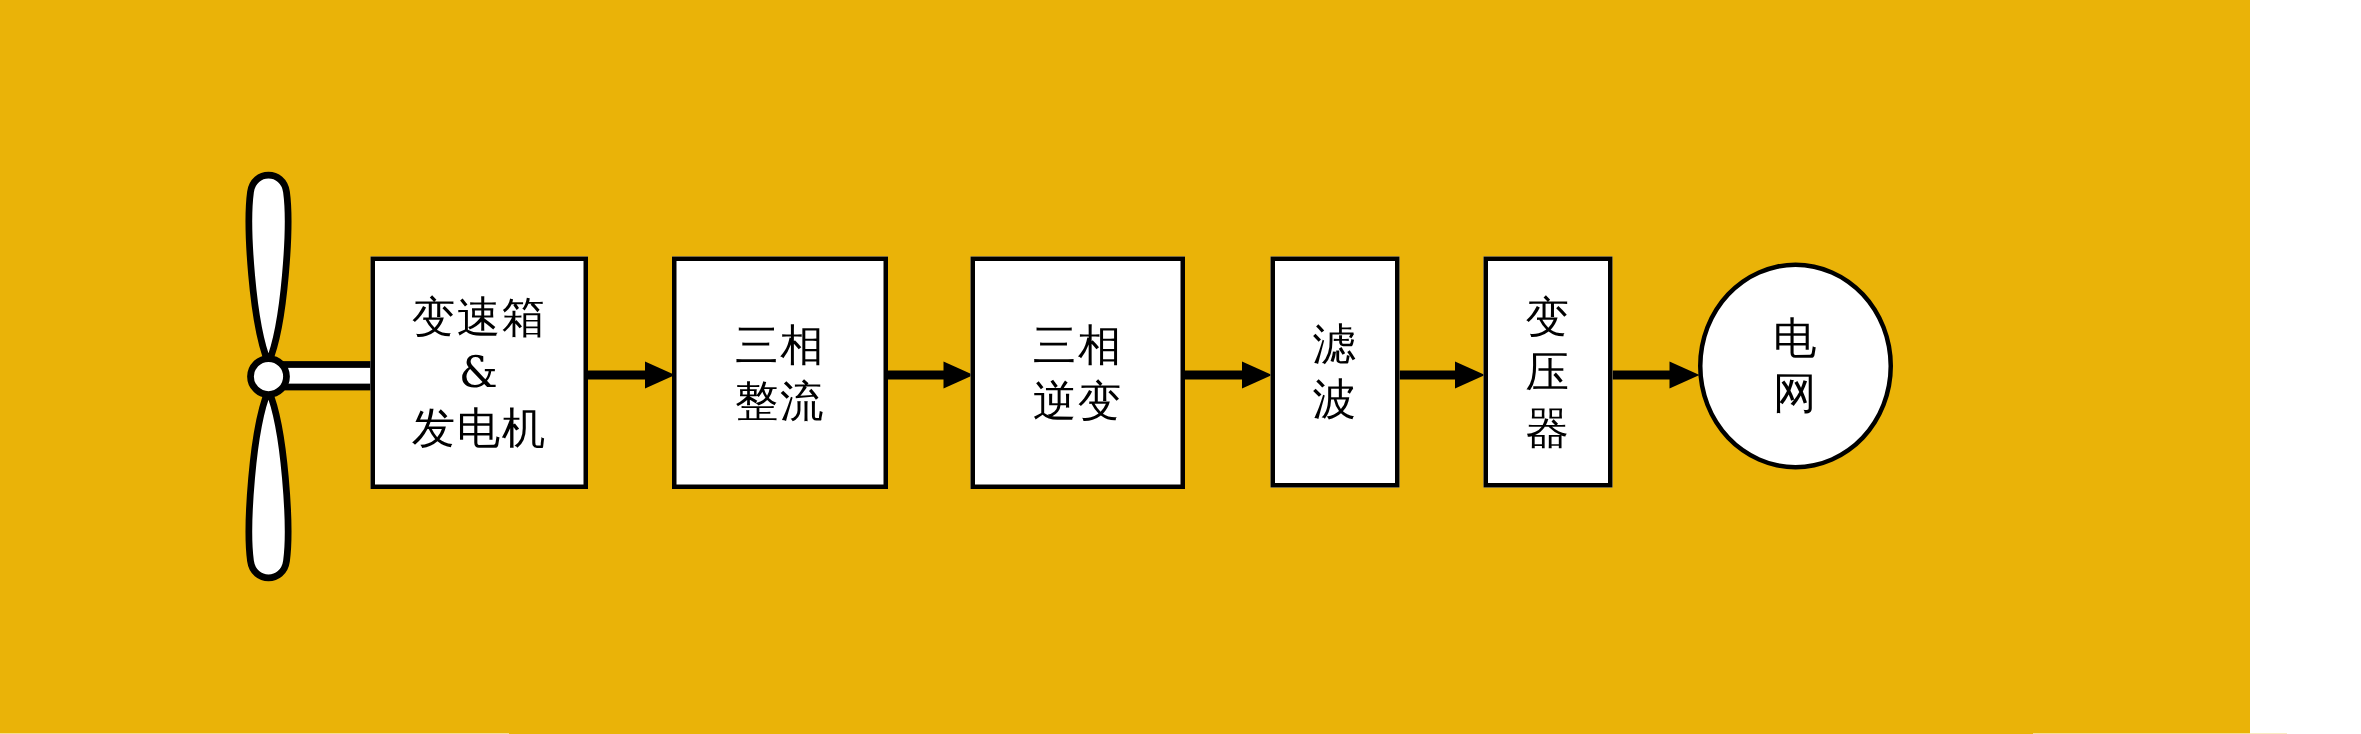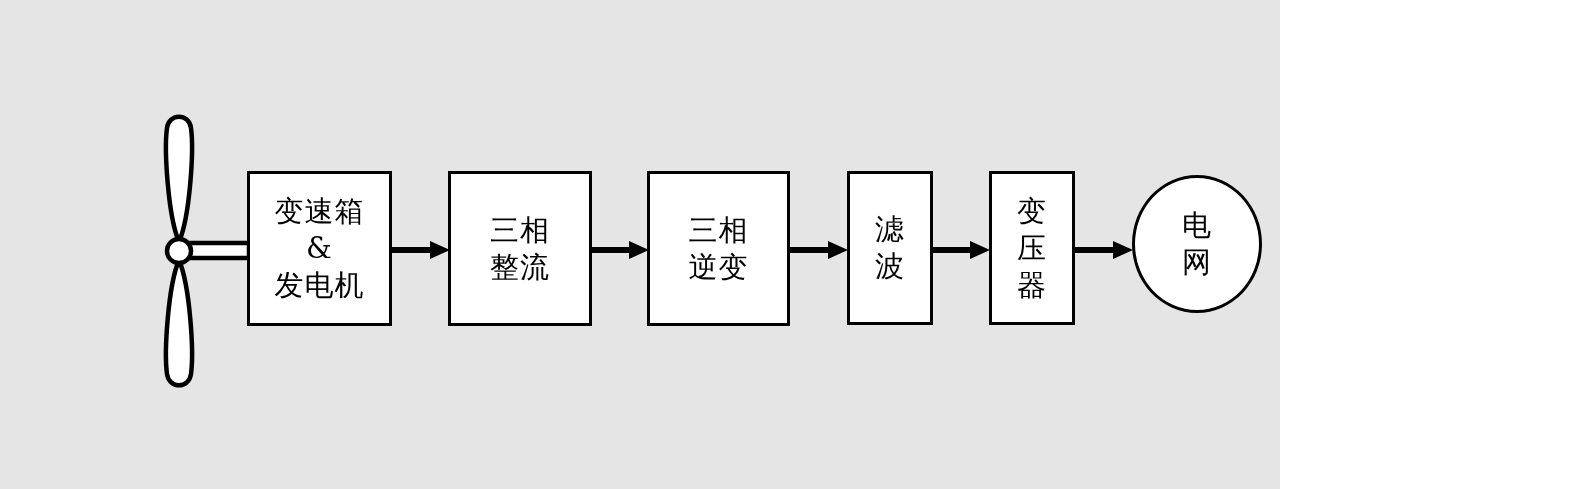--- a/index.html
+++ b/index.html
@@ -2,23 +2,23 @@
 <html><head>
 <meta charset="utf-8">
 <style>
   html, body {
     margin: 0;
     padding: 0;
     background: #ffffff;
   }
   #canvas {
     position: relative;
-    width: 1280px;
+    width: 1500px;
     height: 489px;
-    background: #e5e5e5;
+    background: #eab308;
     overflow: hidden;
     font-family: "DejaVu Serif", "Liberation Serif", serif;
   }
   #shapes-layer {
     position: absolute;
     left: 0;
     top: 0;
     width: 1574px;
     height: 489px;
     z-index: 1;

